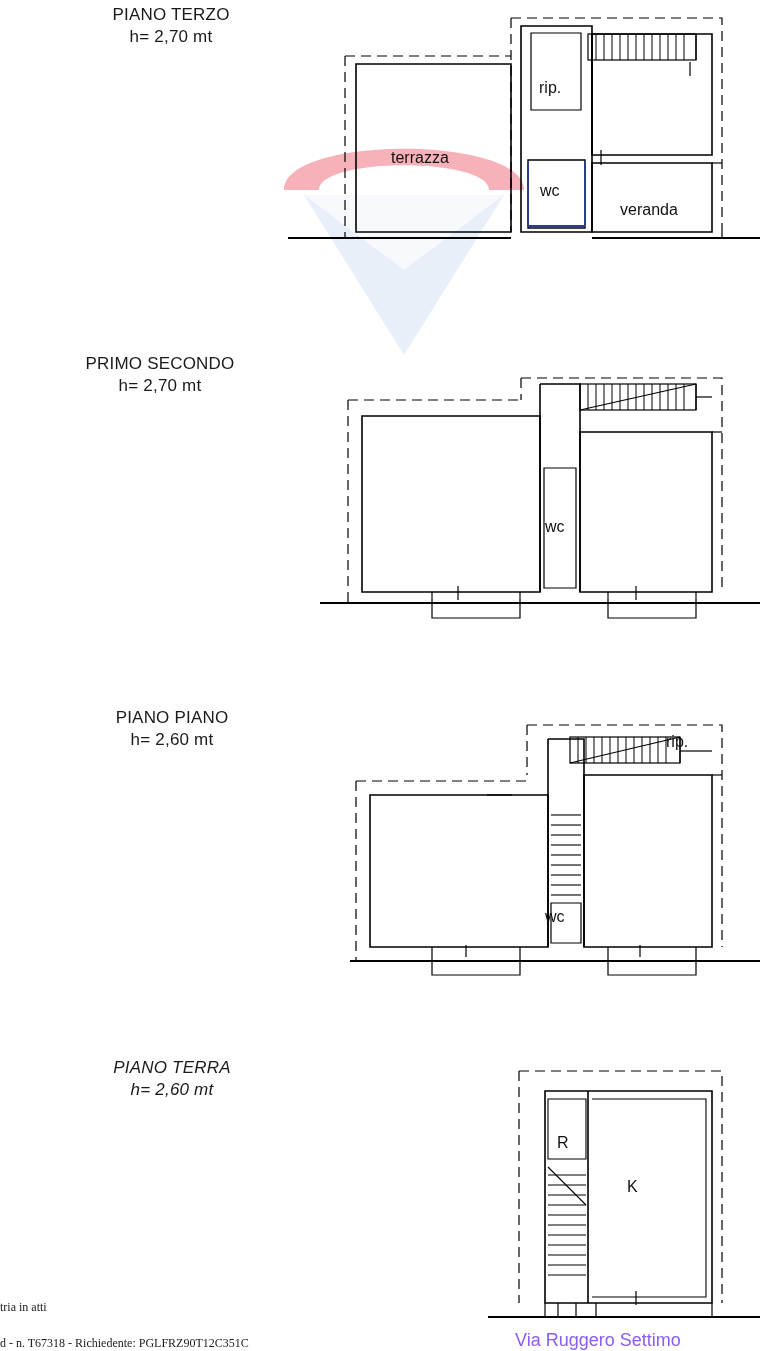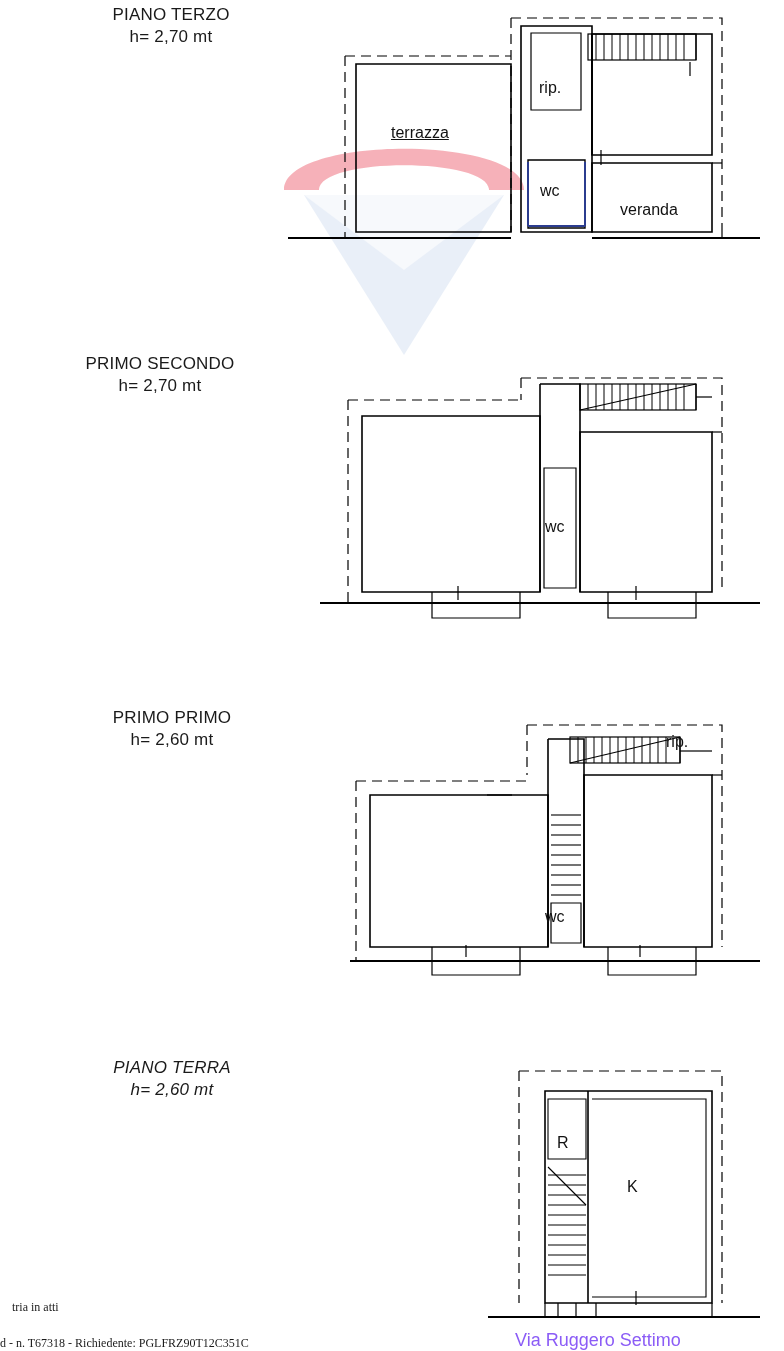--- a/index.html
+++ b/index.html
@@ -137,21 +137,21 @@
       <path d="M592 163 L712 163 L712 232 L592 232 Z" stroke-width="1.6"></path>
       <path d="M712 163 L722 163"></path>
 
       <path d="M712 238 L760 238" stroke-width="1.8"></path>
       <path d="M592 238 L712 238" stroke-width="1.8"></path>
       <path d="M722 232 L722 238"></path>
     </g>
   </svg>
 
   <div class="room-text" style="left:539px; top:79px;">rip.</div>
-  <div class="room-text" style="left:391px; top:124px;text-decoration:underline;">terrazza</div>
+  <div class="room-text" style="left:391px; top:149px;">terrazza</div>
   <div class="room-text" style="left:540px; top:182px;">wc</div>
   <div class="room-text" style="left:620px; top:201px;">veranda</div>
 
   <div class="floor-label" style="left:65px; top:353px; width:190px;">
     <span class="lbl-name">PRIMO SECONDO</span>
     <span class="lbl-height">h= 2,70 mt</span>
   </div>
 
   <svg class="plan" width="784" height="280" style="top:360px;left:0px" viewBox="0 0 784 280" xmlns="http://www.w3.org/2000/svg">
     <g fill="none" stroke="#000" stroke-width="1.2">
@@ -203,21 +203,21 @@
         <path d="M638 243 L658 243"></path>
 
       <path d="M458 226 L458 240"></path>
       <path d="M636 226 L636 240"></path>
     </g>
   </svg>
 
   <div class="room-text" style="left:545px; top:518px;">wc</div>
 
   <div class="floor-label" style="left:84px; top:707px; width:176px;">
-    <span class="lbl-name">PRIMO PRIMO</span>
+    <span class="lbl-name">PIANO PIANO</span>
     <span class="lbl-height">h= 2,60 mt</span>
   </div>
 
   <svg class="plan" width="784" height="270" style="top:715px;left:0px" viewBox="0 0 784 270" xmlns="http://www.w3.org/2000/svg">
     <g fill="none" stroke="#000" stroke-width="1.2">
 
       <path d="M527 10 L722 10 L722 232" stroke-dasharray="10 6"></path>
       <path d="M527 10 L527 60" stroke-dasharray="10 6"></path>
       <path d="M356 66 L527 66" stroke-dasharray="10 6"></path>
       <path d="M356 66 L356 246" stroke-dasharray="10 6"></path>
@@ -327,16 +327,16 @@
 
       <path d="M636 236 L636 250"></path>
     </g>
   </svg>
 
   <div class="room-text" style="left:557px; top:1134px;">R</div>
   <div class="room-text" style="left:627px; top:1178px;">K</div>
 
   <div class="street-text" style="left:515px; top:1330px;">Via Ruggero Settimo</div>
 
-  <div class="footer-text" style="left:0px; top:1300px;padding-left:12px;">tria in atti</div>
+  <div class="footer-text" style="left:0px; top:1300px;">tria in atti</div>
   <div class="footer-text" style="left:0px; top:1336px;">d - n. T67318 - Richiedente: PGLFRZ90T12C351C</div>
 
 </div>
 
 </body></html>

